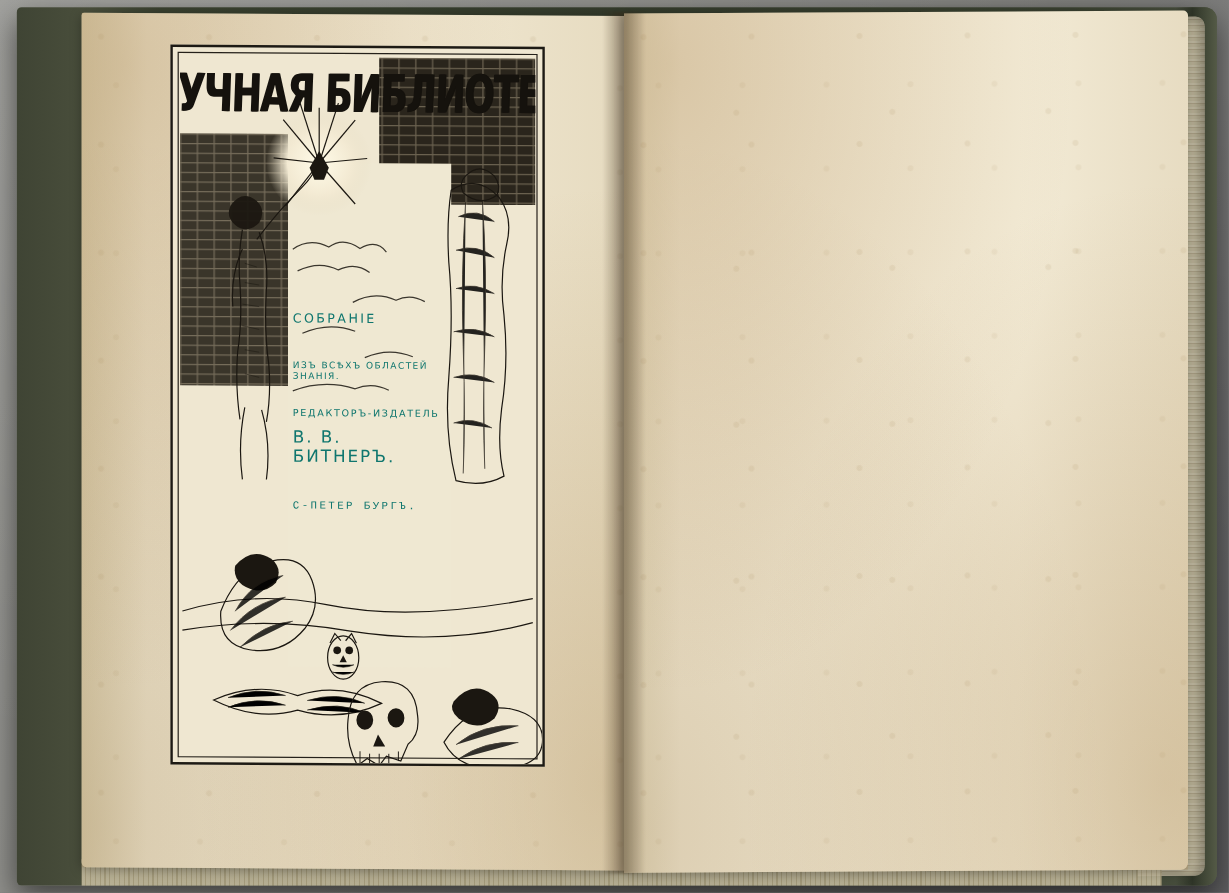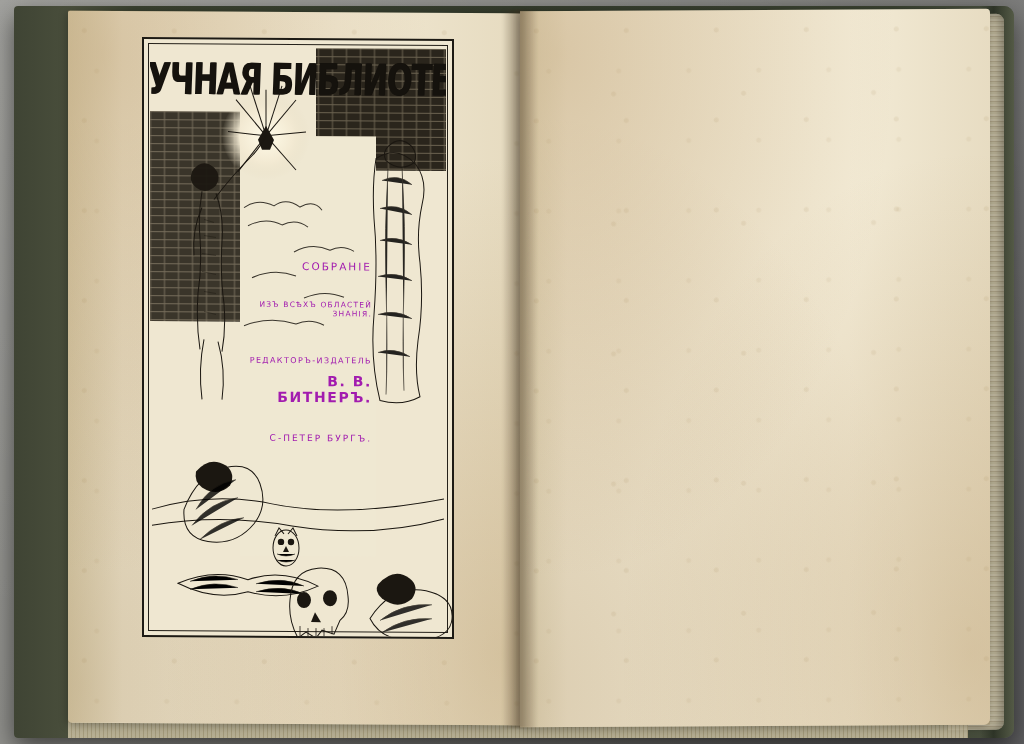--- a/index.html
+++ b/index.html
@@ -149,29 +149,29 @@
     font-weight: 700;
     font-size: 30px;
     letter-spacing: -1px;
     color:#15120d;
     transform: scaleY(1.45) skewX(-3deg);
     white-space: nowrap;
     text-shadow: 1px 0 0 #15120d;
   }
   .central-text{
     position:absolute; left:100px; top:220px; width:128px;
-    text-align:right; color:#a21caf;
+    text-align:left; color:#0f766e;
     font-family:"DejaVu Sans", sans-serif;
   }
   .ct1{ font-size:10.5px; letter-spacing:2px; }
   .ct2{ font-size:13px; letter-spacing:1.6px; margin-top:20px; font-weight:600;}
   .ct3{ font-size:7.5px; letter-spacing:1.2px; margin-top:28px; }
-  .ct4{ font-size:8px; letter-spacing:1.4px; margin-top:38px; }
-  .ct5{ font-size:14px; letter-spacing:1.6px; margin-top:8px; font-weight:700;}
-  .ct6{ font-size:9px; letter-spacing:2px; margin-top:28px; }
+  .ct4{ font-size:8px; letter-spacing:1.4px; margin-top:22px; }
+  .ct5{ font-size:14px; letter-spacing:1.6px; margin-top:8px; font-weight:400;}
+  .ct6{ font-size:9px; letter-spacing:2px; margin-top:28px;font-family:Liberation Mono, monospace; }
 
   svg { display:block; }
   .ink { fill:none; stroke:#1b1711; stroke-width:1; }
   .inkf { fill:#1b1711; }
 </style>
 </head>
 <body>
 
 <div id="scene">
 

